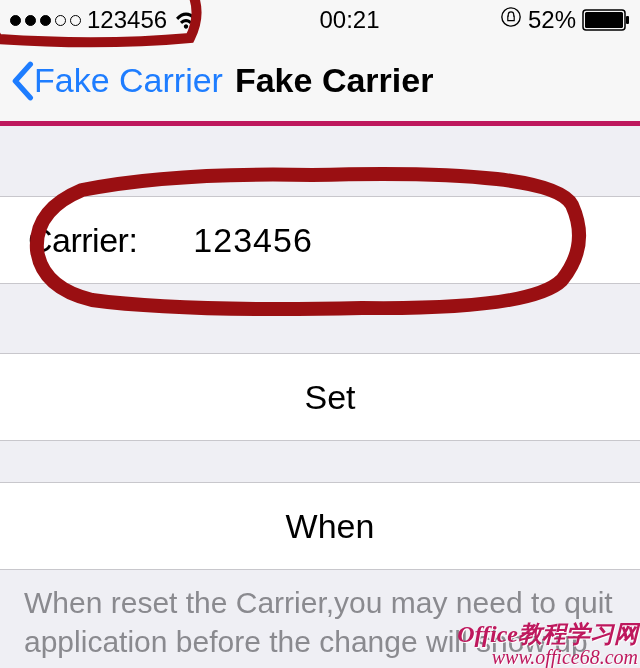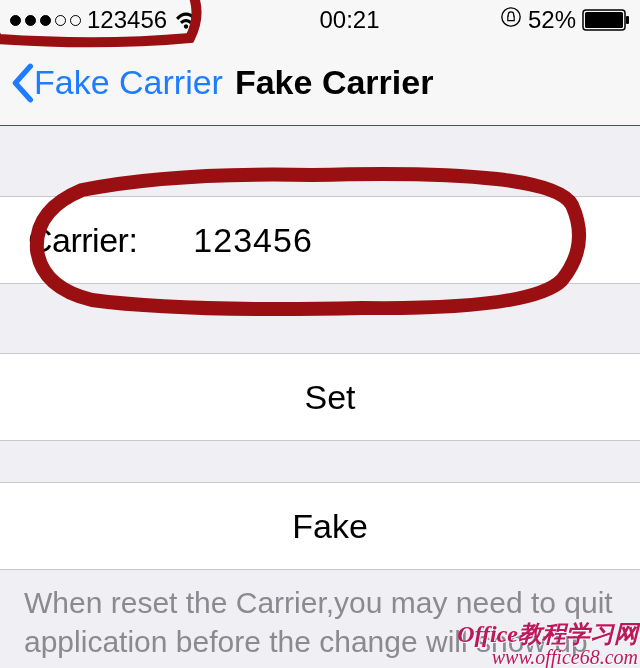--- a/index.html
+++ b/index.html
@@ -30,21 +30,21 @@
     .wifi-icon svg { width: 26px; height: 26px; display: block; }
     .battery-icon { display: flex; align-items: center; }
 
     
     .nav-bar {
       display: flex;
       align-items: center;
       height: 86px;
       padding: 0 10px;
       background: #f7f7f7;
-      border-bottom: 1px solid #be185d;
+      border-bottom: 5px solid #be185d;
     }
     .back-button { display: flex; align-items: center; color: #1e7dff; font-size: 34px; font-weight: 300; }
     .back-chevron svg { width: 24px; height: 40px; display: block; }
     .nav-title { color: #000; font-size: 34px; font-weight: 600; margin-left: 12px; }
 
     
     .section-gap { height: 70px; }
     .cell {
       background: #fff;
       border-top: 1px solid #c8c7cc;
@@ -146,21 +146,21 @@
 
 <div style="height:70px"></div>
 
 <div class="cell center">
   <span>Set</span>
 </div>
 
 <div style="height:42px"></div>
 
 <div class="cell center">
-  <span>Fake</span>
+  <span>When</span>
 </div>
 
 <div class="footer-text">When reset the Carrier,you may need to quit application before the change will show up</div>
 
 <div class="annotation" style="left:-20px; top:-16px;">
   <svg width="250" height="70" viewBox="0 0 250 70">
     <path d="M 10 10 Q 5 35 18 55 Q 120 62 210 54 Q 222 30 212 8" fill="none" stroke="#9a0f12" stroke-width="10" stroke-linecap="round"></path>
   </svg>
 </div>
 

